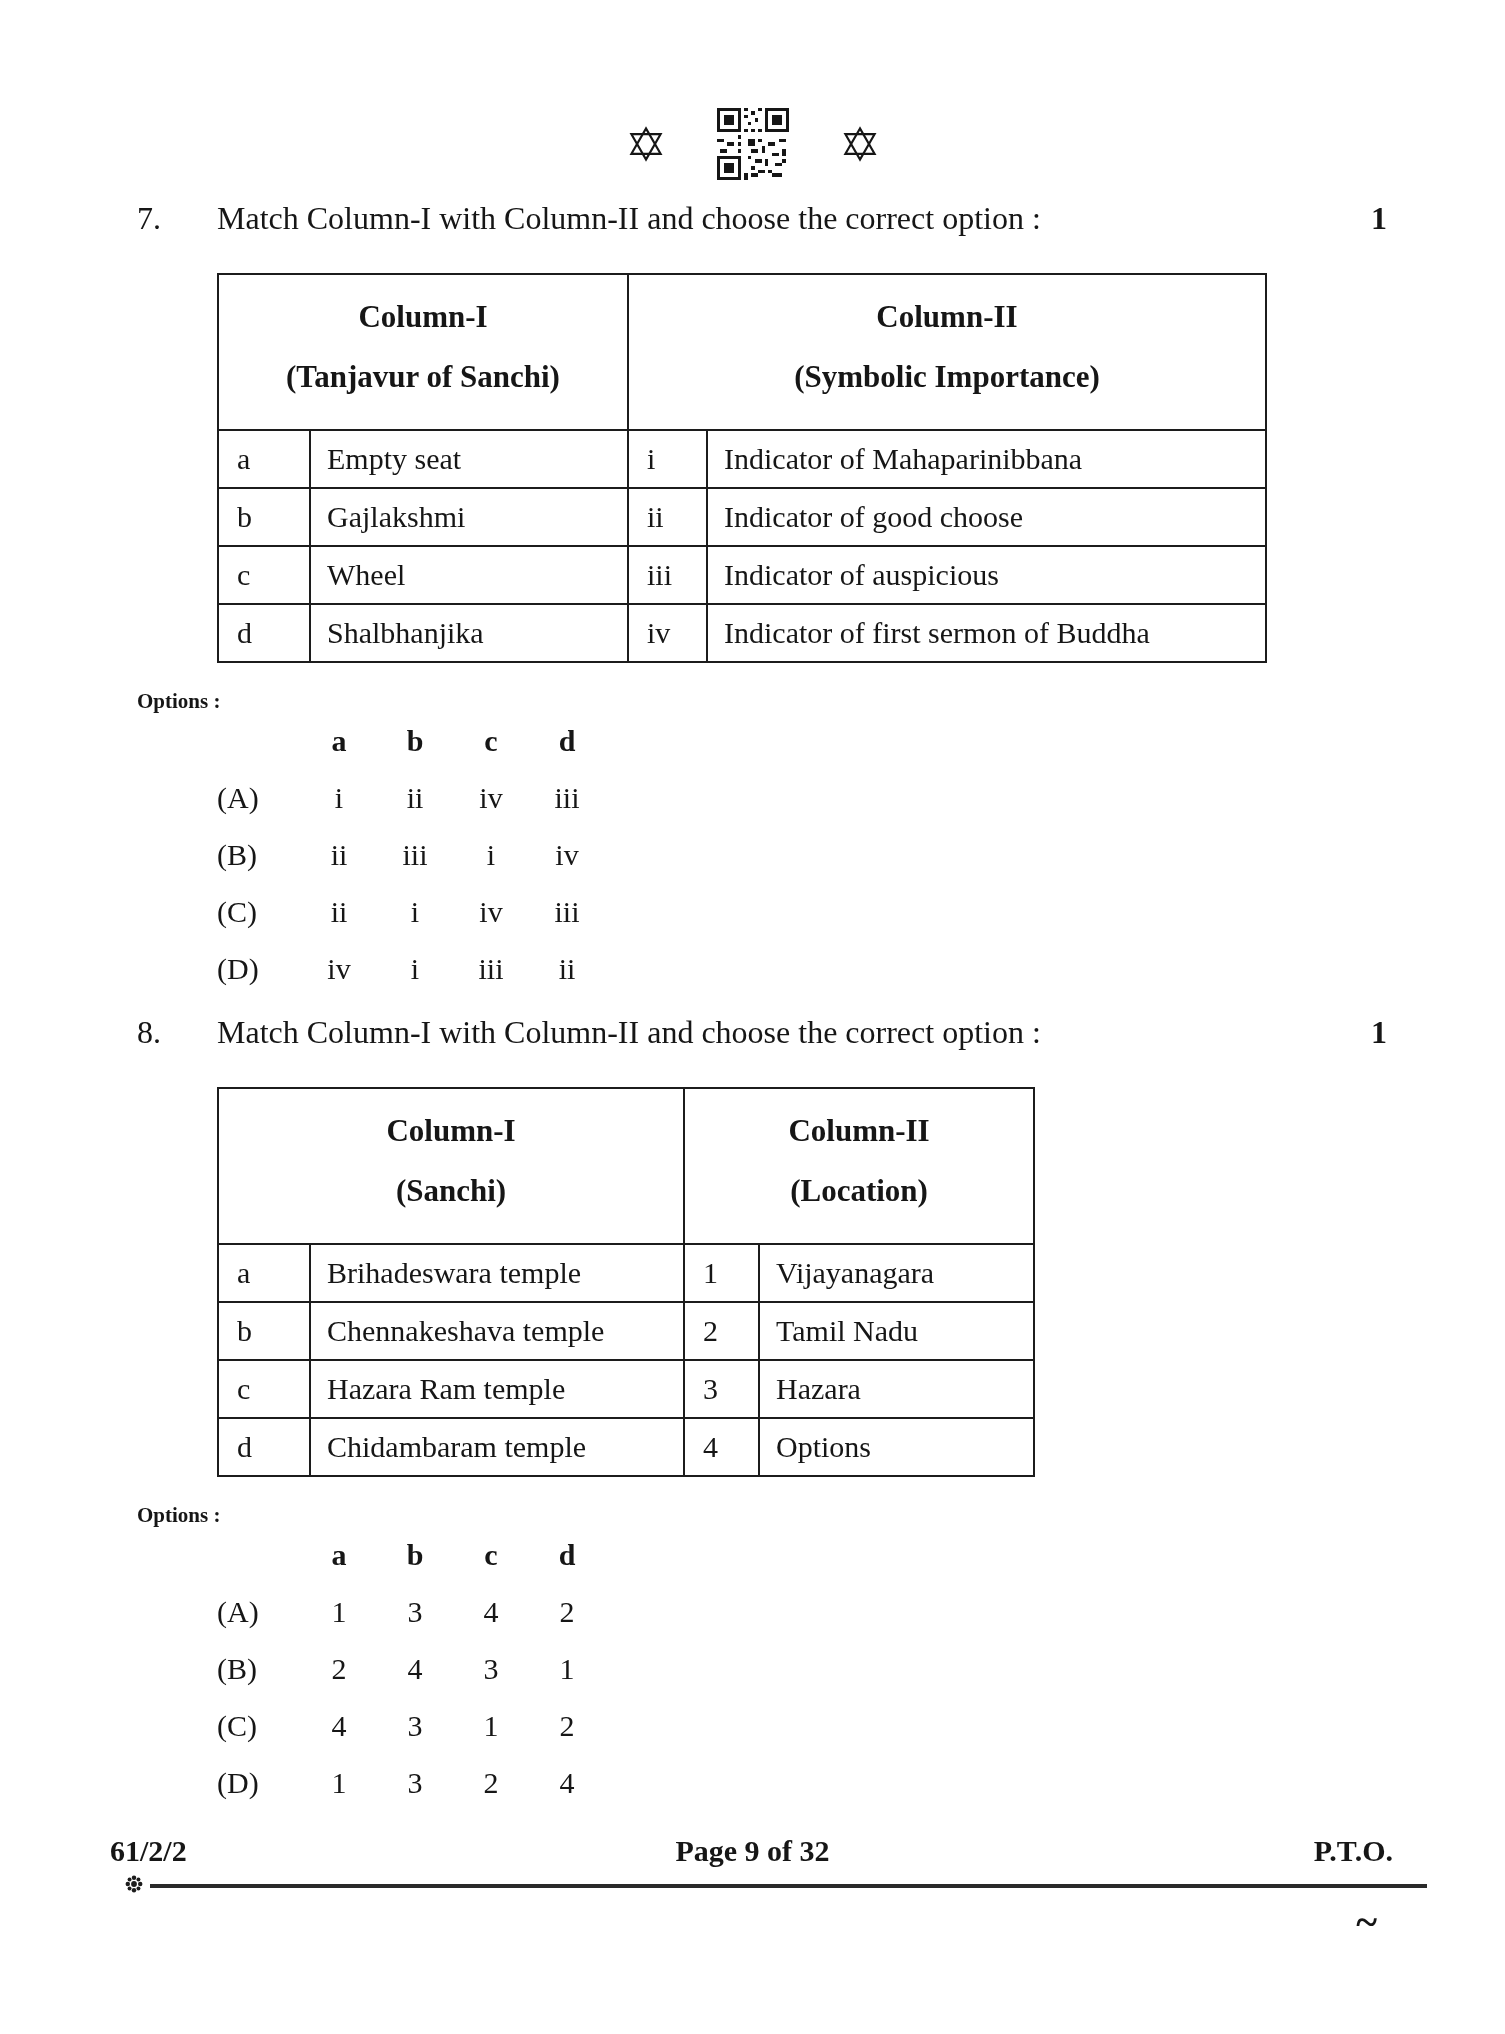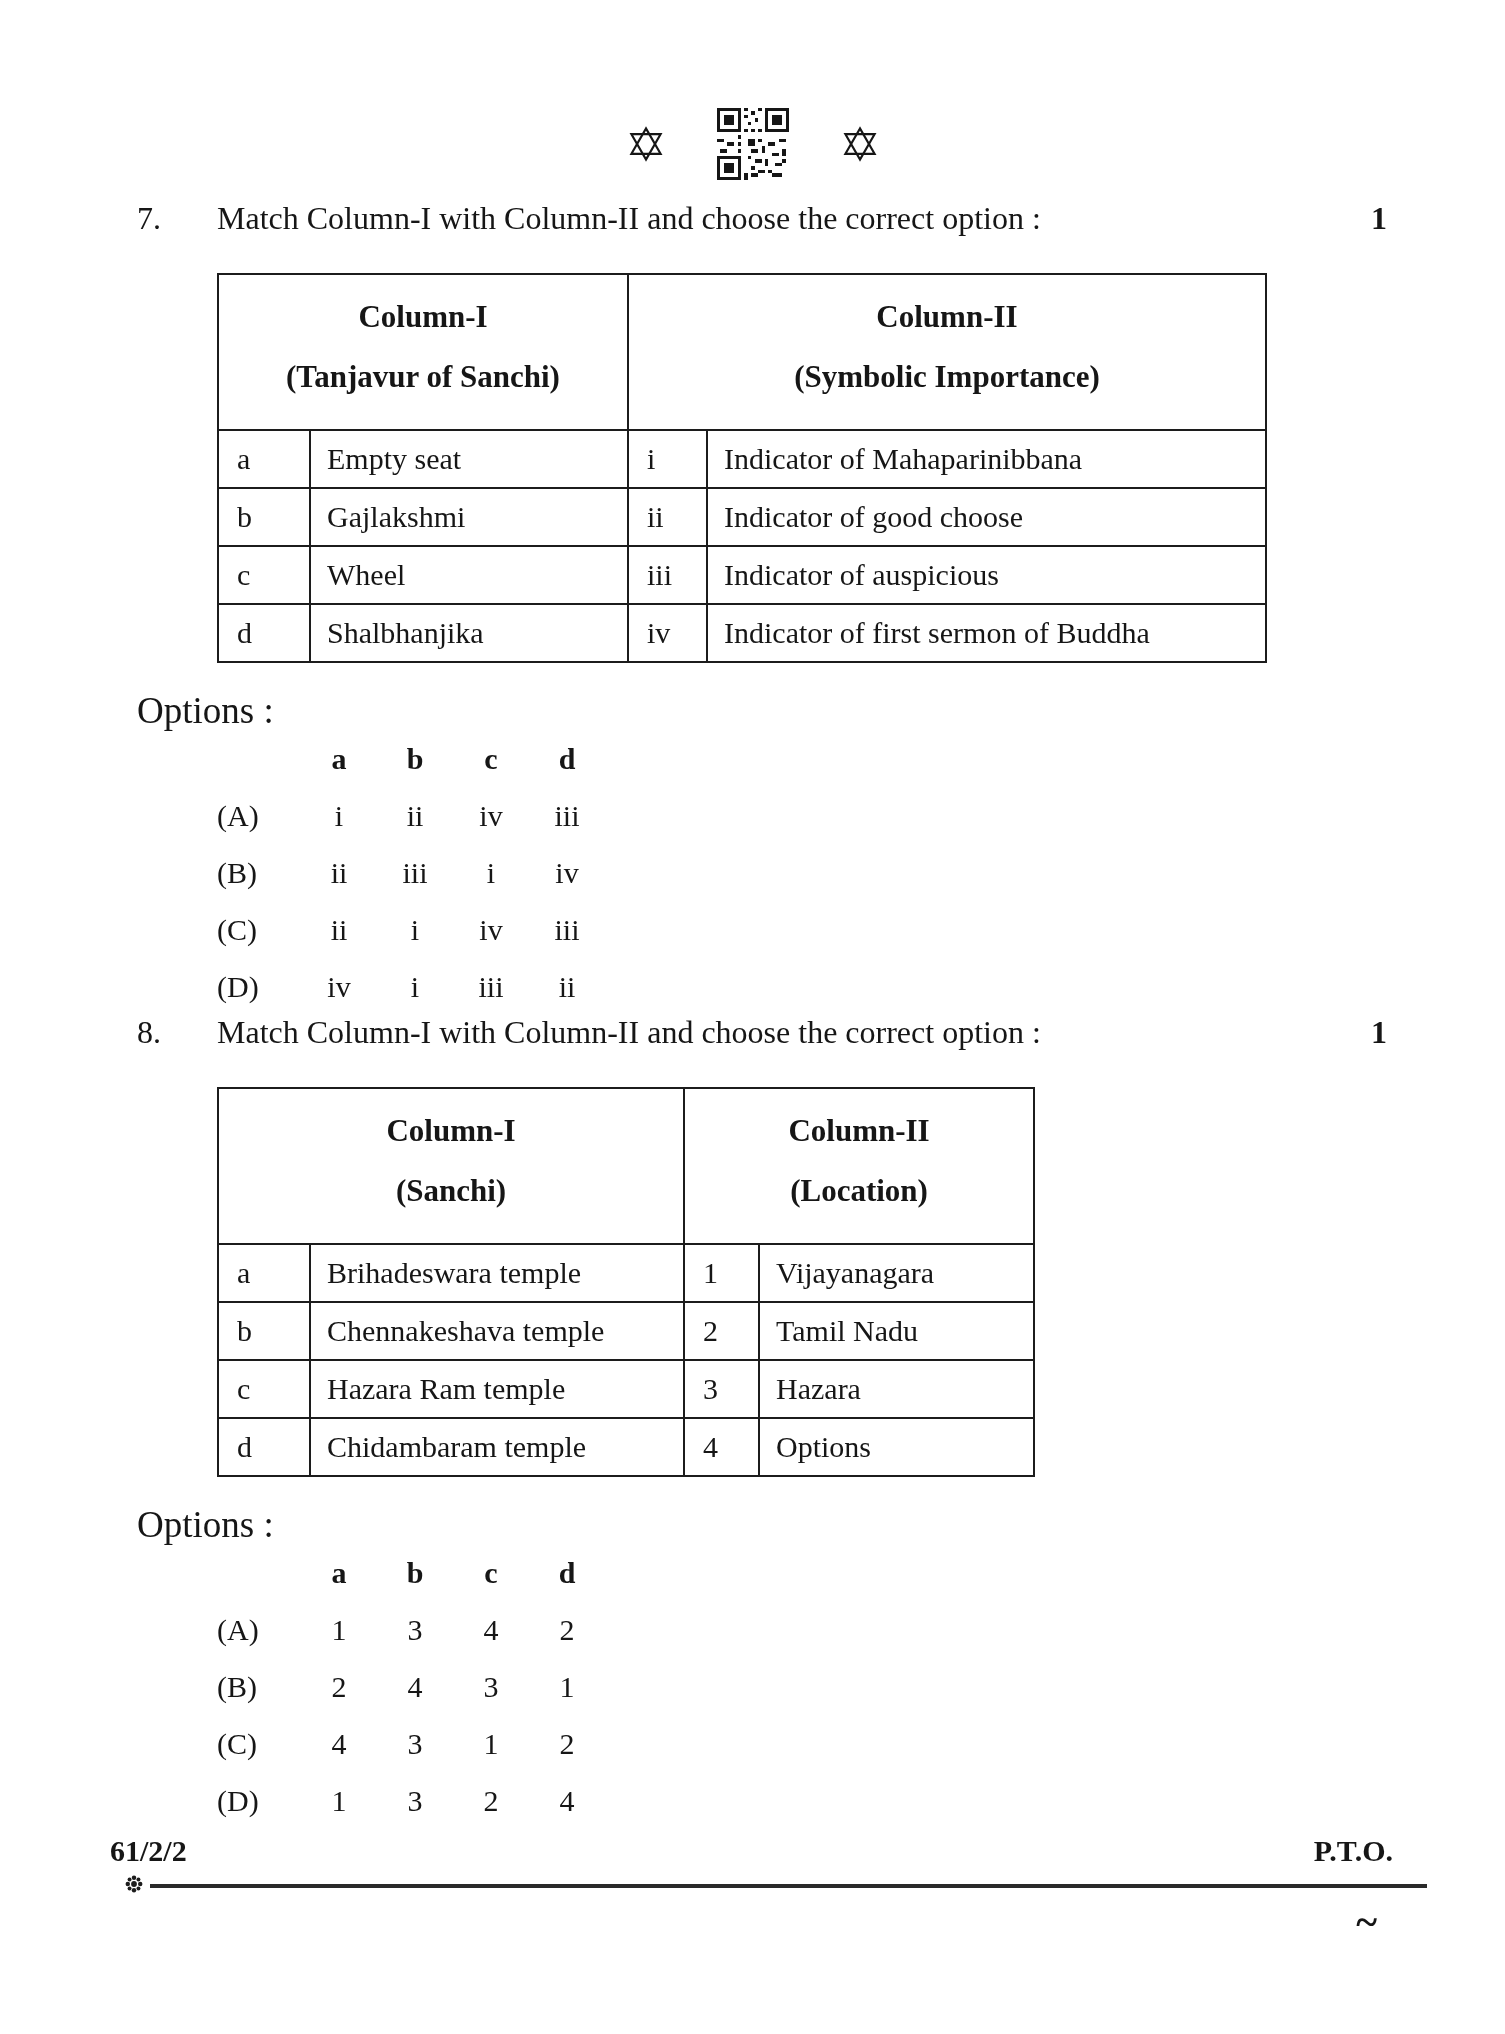--- a/index.html
+++ b/index.html
@@ -48,21 +48,21 @@
     border: 2px solid #1c1c1c;
     font-size: 30px;
     vertical-align: middle;
   }
   .match-table th { padding: 24px 6px 34px 6px; text-align: center; }
   .th-title { font-weight: bold; font-size: 31px; }
   .th-sub { font-weight: bold; font-size: 31px; margin-top: 24px; }
   .match-table td { height: 58px; padding: 8px 12px 8px 16px; text-align: left; }
   td.c-key { padding-left: 18px; }
 
-  .options-label { font-weight: normal; font-size: 37px; margin: 26px 0 10px 0; }
+  .options-label { font-weight: bold; font-size: 21px; margin: 26px 0 10px 0; }
 
   .opt-grid { margin-left: 80px; margin-top: 6px; }
   .opt-row { display: flex; align-items: baseline; height: 57px; }
   .opt-label { width: 84px; flex: 0 0 84px; font-size: 30px; }
   .opt-val { width: 76px; flex: 0 0 76px; text-align: center; font-size: 30px; }
   .opt-head .opt-val { font-weight: bold; }
 
   
   .footer-code { position: absolute; left: 110px; top: 1834px; font-weight: bold; font-size: 30px; }
   .footer-page { position: absolute; left: 0; right: 0; top: 1834px; text-align: center; font-weight: bold; font-size: 30px; }
@@ -326,20 +326,21 @@
         <span class="opt-label">(D)</span>
         <span class="opt-val">1</span>
         <span class="opt-val">3</span>
         <span class="opt-val">2</span>
         <span class="opt-val">4</span>
       </div>
     </div>
   </section>
 
   <div class="footer-code">61/2/2</div>
+  <div class="footer-page">Page 9 of 32</div>
   <div class="footer-pto">P.T.O.</div>
 
   <span class="footer-flower">
     <svg width="20" height="20" viewBox="0 0 18 18">
       <g fill="#1c1c1c">
         <circle cx="9" cy="9" r="2.6"></circle>
         <circle cx="9" cy="3.4" r="2"></circle>
           <circle cx="9" cy="14.6" r="2"></circle>
         <circle cx="3.4" cy="9" r="2"></circle>
           <circle cx="14.6" cy="9" r="2"></circle>

